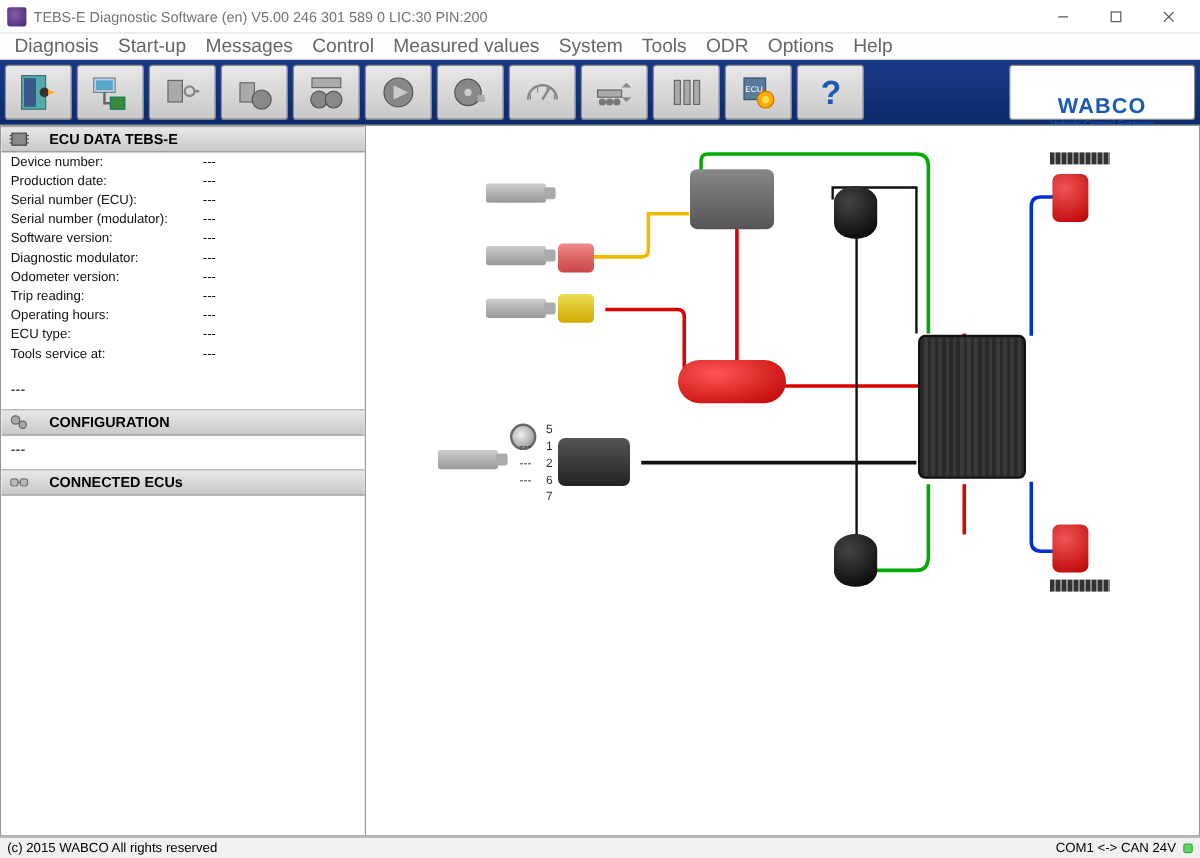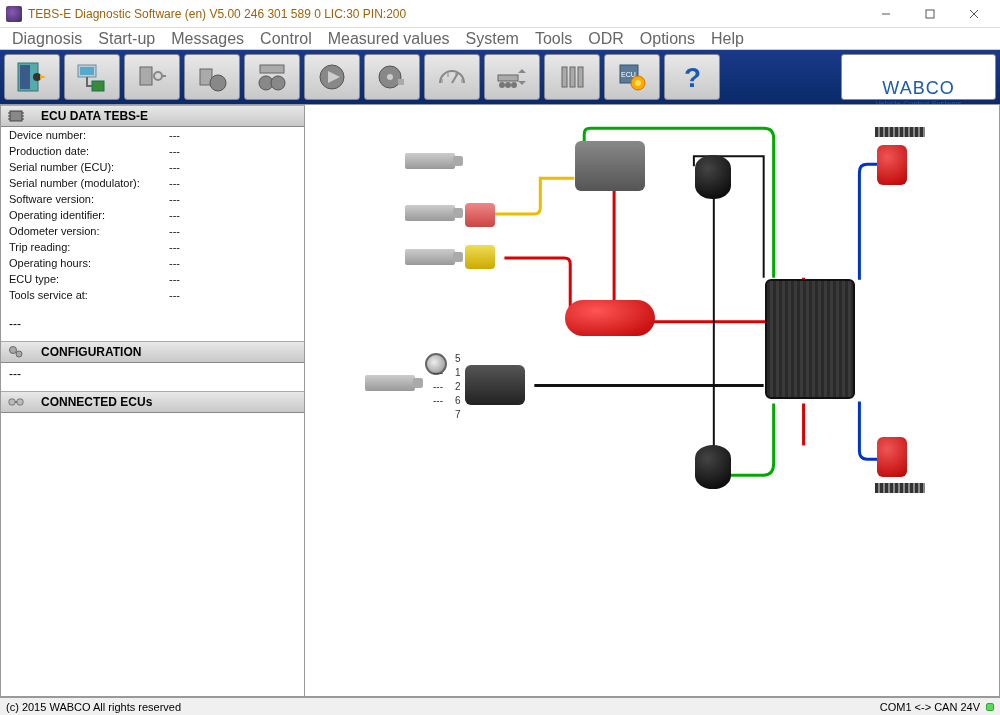--- a/index.html
+++ b/index.html
@@ -13,21 +13,21 @@
   display: flex;
   flex-direction: column;
 }
 .titlebar {
   height: 28px;
   background: #fff;
   border-bottom: 1px solid #ddd;
   display: flex;
   align-items: center;
   padding: 0 4px 0 6px;
-  color: #a16207;
+  color: #737373;
 }
 .titlebar .appicon {
   width: 16px; height: 16px;
   background: radial-gradient(circle at 40% 40%, #8a5aad, #3a2a6a);
   margin-right: 6px;
   border-radius: 2px;
 }
 .titlebar .title { flex: 1; font-size: 12px; }
 .titlebar .winbtns { display: flex; }
 .titlebar .winbtn {
@@ -70,21 +70,21 @@
   height: 46px;
   width: 155px;
   border: 1px solid #888;
   border-radius: 3px;
   display: flex;
   flex-direction: column;
   align-items: center;
   justify-content: center;
   color: #1a5ab0;
 }
-.toolbar .brandbox .brand { font-weight: 400; font-size: 18px; letter-spacing: 1px; margin-top: 32px; }
+.toolbar .brandbox .brand { font-weight: 700; font-size: 18px; letter-spacing: 1px; margin-top: 32px; }
 .toolbar .brandbox .sub { font-size: 8px; color: #1a5ab0; text-align: right; }
 
 .content {
   flex: 1;
   display: flex;
   border: 1px solid #999;
   overflow: hidden;
 }
 
 .sidepanel {
@@ -399,21 +399,21 @@
         </div>
       <div class="datarow">
           <span class="label">Serial number (modulator):</span>
           <span class="value">---</span>
         </div>
       <div class="datarow">
           <span class="label">Software version:</span>
           <span class="value">---</span>
         </div>
       <div class="datarow">
-          <span class="label">Operating identifier:</span>
+          <span class="label">Diagnostic modulator:</span>
           <span class="value">---</span>
         </div>
       <div class="datarow">
           <span class="label">Odometer version:</span>
           <span class="value">---</span>
         </div>
       <div class="datarow">
           <span class="label">Trip reading:</span>
           <span class="value">---</span>
         </div>

